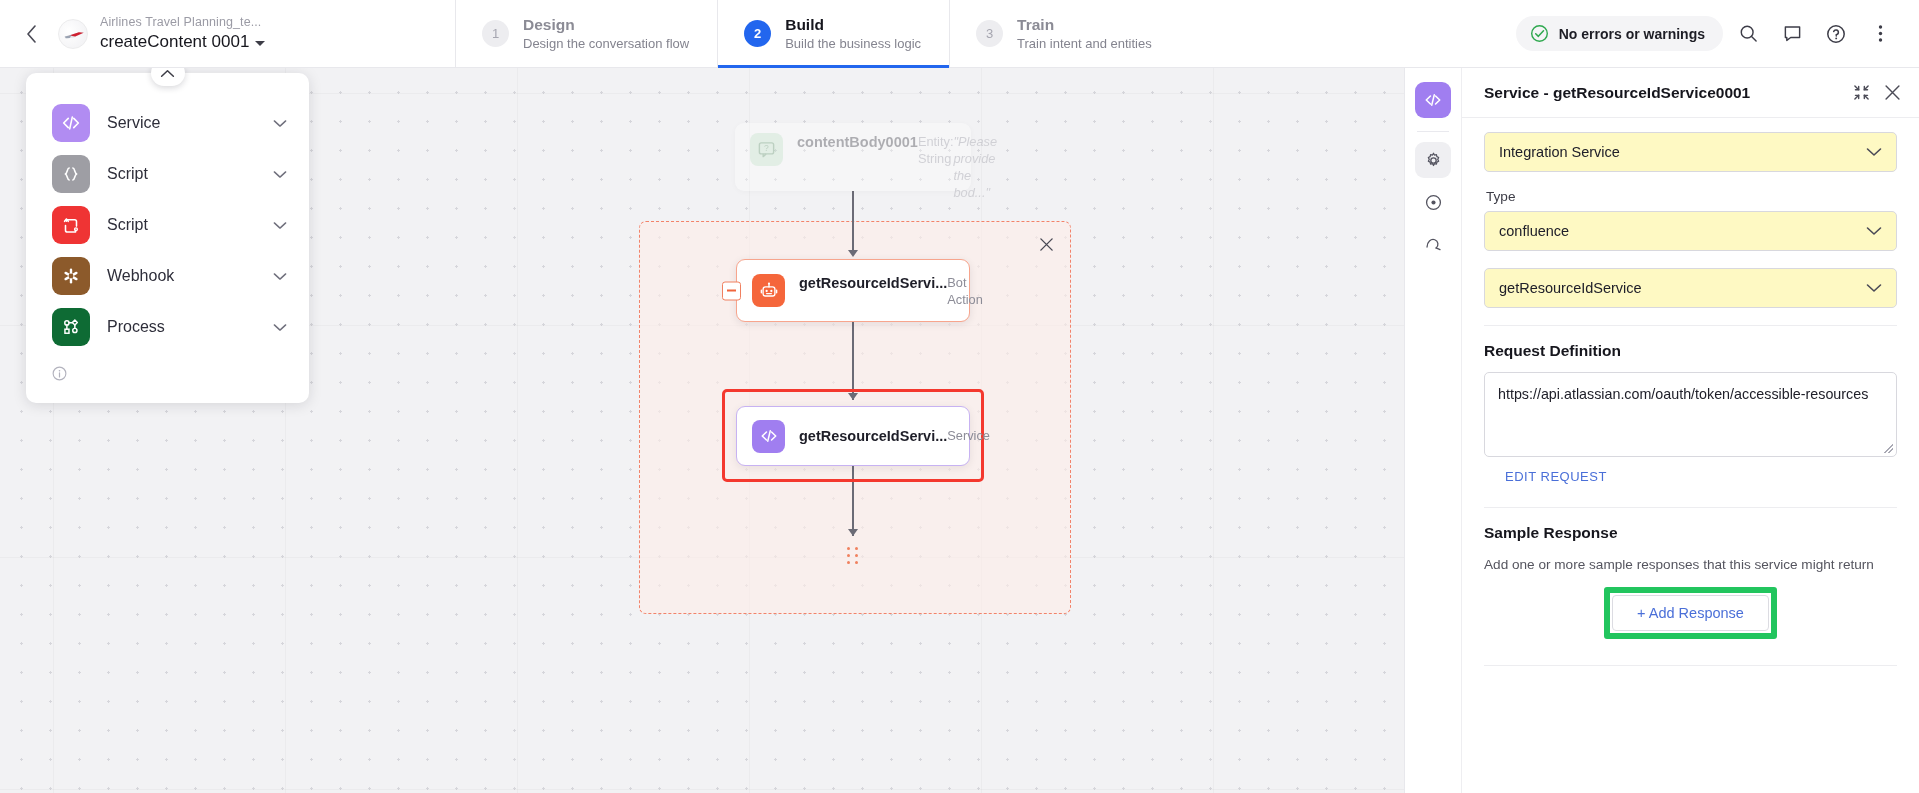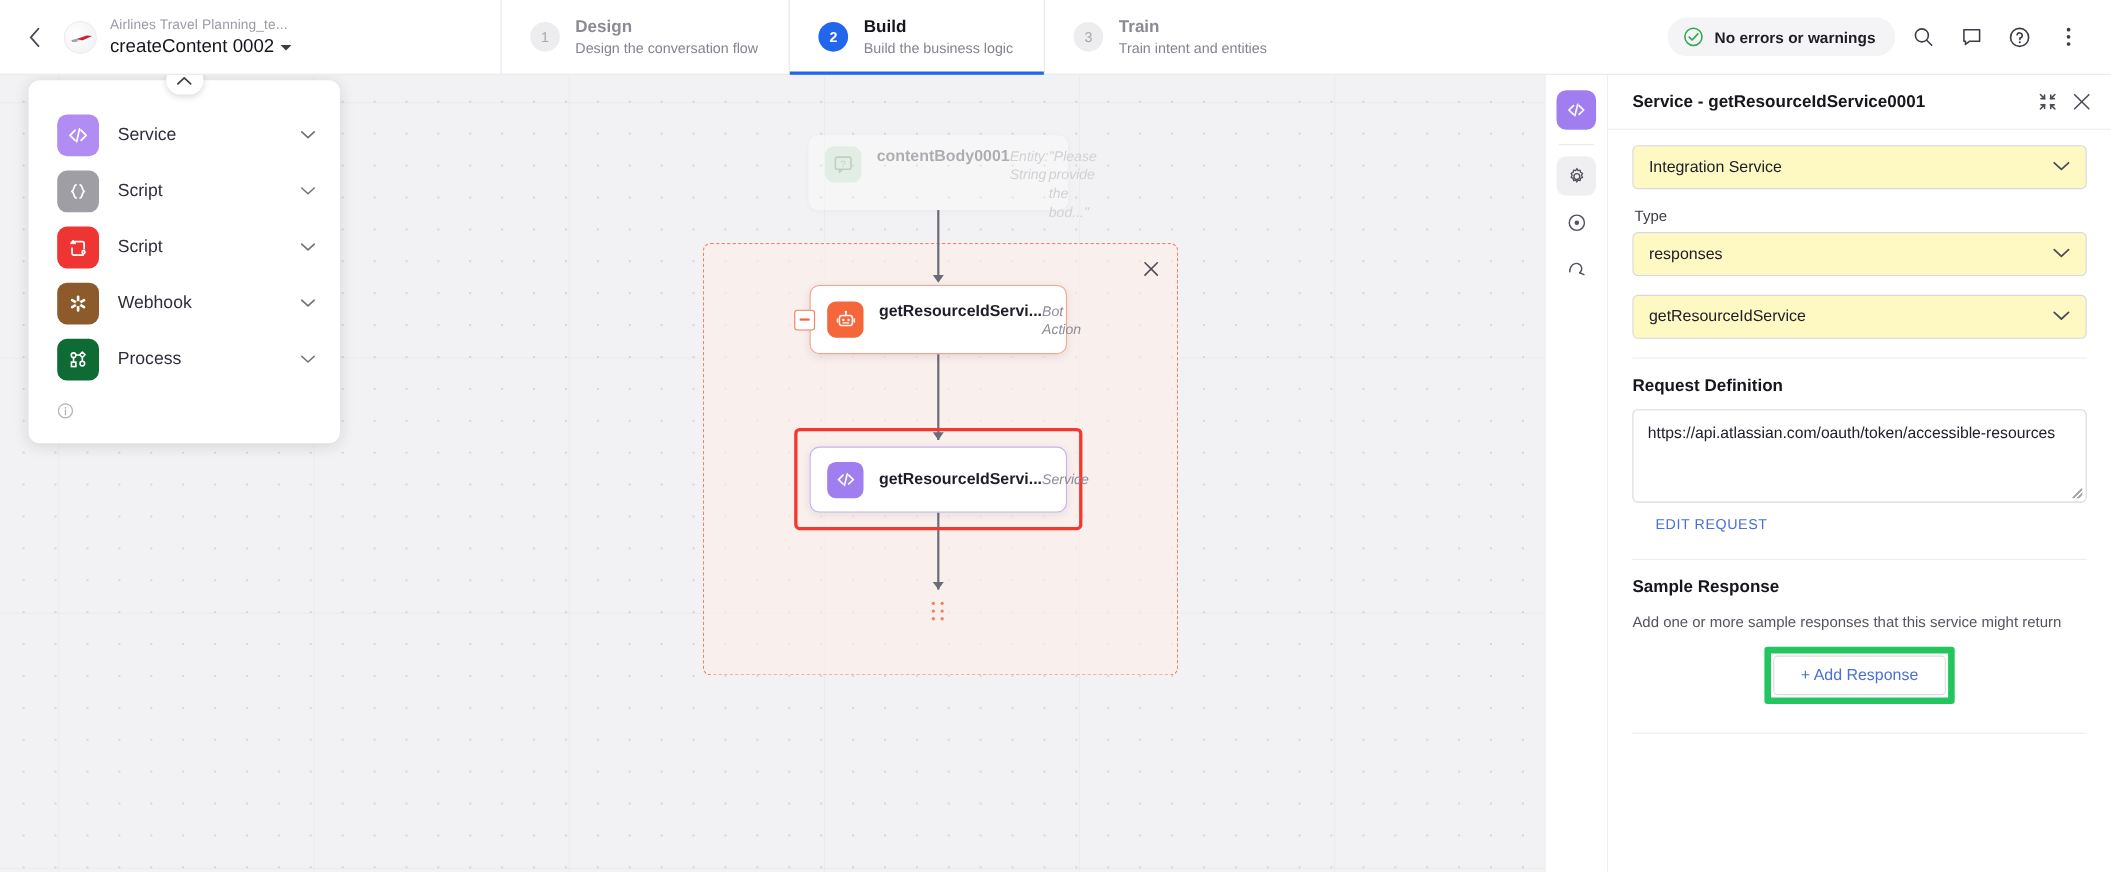--- a/index.html
+++ b/index.html
@@ -128,21 +128,21 @@
   .node {
     position: absolute; background: #fff; border-radius: 9px;
     display: flex; align-items: center; padding: 0 18px 0 15px;
   }
   .node-ico {
     width: 33px; height: 33px; border-radius: 8px; flex: none;
     display: flex; align-items: center; justify-content: center; color: #fff;
   }
   .node-txt { margin-left: 14px; display: flex; }
   .node-title { font-size: 14.5px; font-weight: bold; color: #1e1e28; line-height: 19px; }
-  .node-sub { font-size: 12.8px; color: #8c8c97; line-height: 17px; font-style: italic; }
+  .node-sub { font-size: 12.8px; color: #8c8c97; line-height: 17px; }
   .node-quote { font-size: 12.8px; color: #8c8c97; line-height: 17px; font-style: italic; }
 
   .node-faded {
     left: 735px; top: 55px; width: 236px; height: 68px;
     box-shadow: 0 1px 7px rgba(25,25,40,.10); opacity: .32; align-items: flex-start; padding-top: 10px;
   }
   .node-bot {
     left: 736px; top: 191px; width: 234px; height: 63px;
     border: 1.5px solid #f7a58d; box-shadow: 0 2px 9px rgba(25,25,40,.09);
   }
@@ -252,21 +252,21 @@
       <div class="bot-avatar">
         <svg class="plane" viewBox="0 0 40 20">
           <path d="M3 13 L30 5 L37 6 L20 14 L8 16 Z" fill="#e3e3e8"></path>
           <path d="M12 11 L28 5.5 L36 6.2 L22 12.5 Z" fill="#cf2030"></path>
           <path d="M5 12.5 L16 9.8 L13 15 L6 15.4 Z" fill="#9aa3b2"></path>
         </svg>
       </div>
       <div class="tb-titles">
         <div class="tb-sub">Airlines Travel Planning_te...</div>
         <div class="tb-title">
-          <span>createContent 0002</span>
+          <span>createContent 0001</span>
           <span class="caret-down"></span>
         </div>
       </div>
     </div>
 
     <div class="steps">
       <div class="step">
         <div class="step-num">1</div>
         <div class="step-txt">
           <div class="step-name">Design</div>
@@ -567,21 +567,21 @@
         <span class="select-val">Integration Service</span>
         <span class="select-chev">
           <svg width="16" height="10" viewBox="0 0 16 10">
               <path d="M1.5 2 L8 8 L14.5 2" fill="none" stroke="#4a4a56" stroke-width="1.6" stroke-linecap="round" stroke-linejoin="round"></path>
             </svg>
         </span>
       </div>
 
       <div class="field-label">Type</div>
       <div class="select-box">
-        <span class="select-val">responses</span>
+        <span class="select-val">confluence</span>
         <span class="select-chev">
           <svg width="16" height="10" viewBox="0 0 16 10">
               <path d="M1.5 2 L8 8 L14.5 2" fill="none" stroke="#4a4a56" stroke-width="1.6" stroke-linecap="round" stroke-linejoin="round"></path>
             </svg>
         </span>
       </div>
 
       <div class="select-box">
         <span class="select-val">getResourceIdService</span>
         <span class="select-chev">

